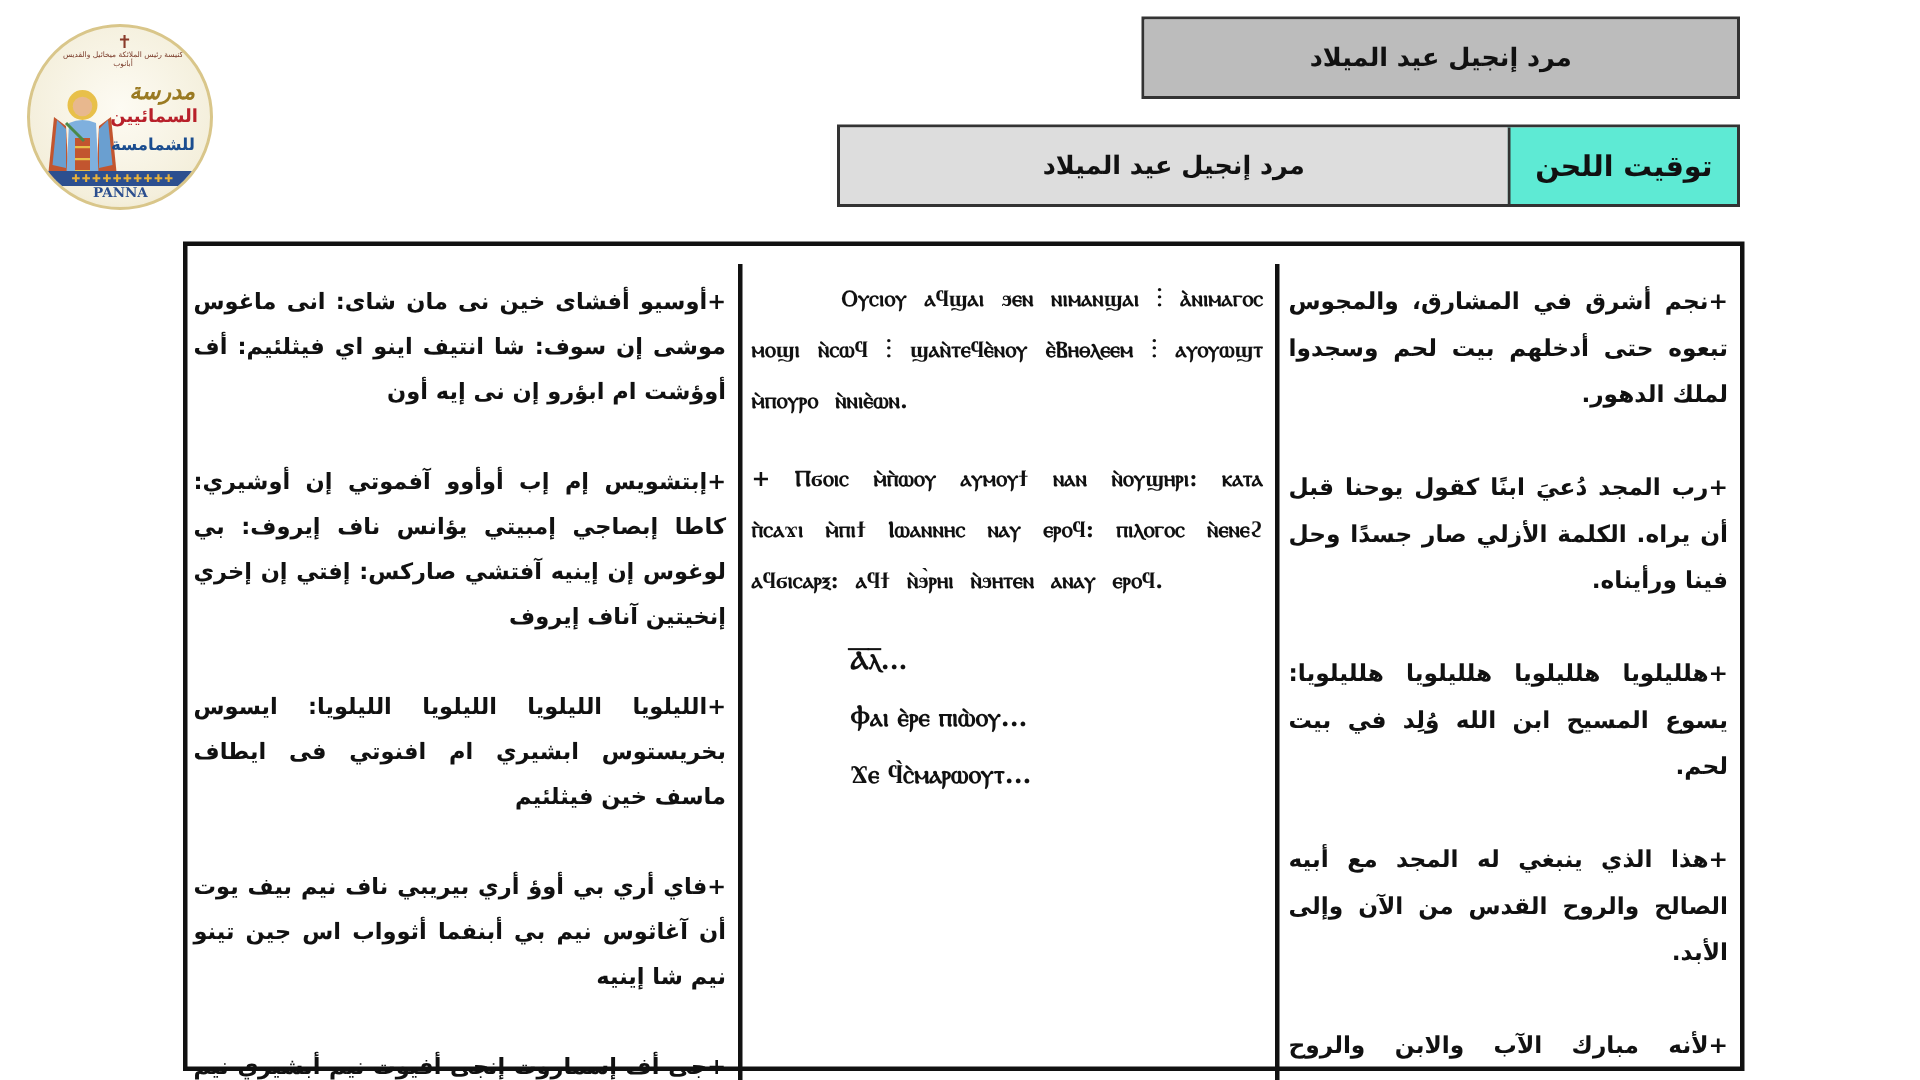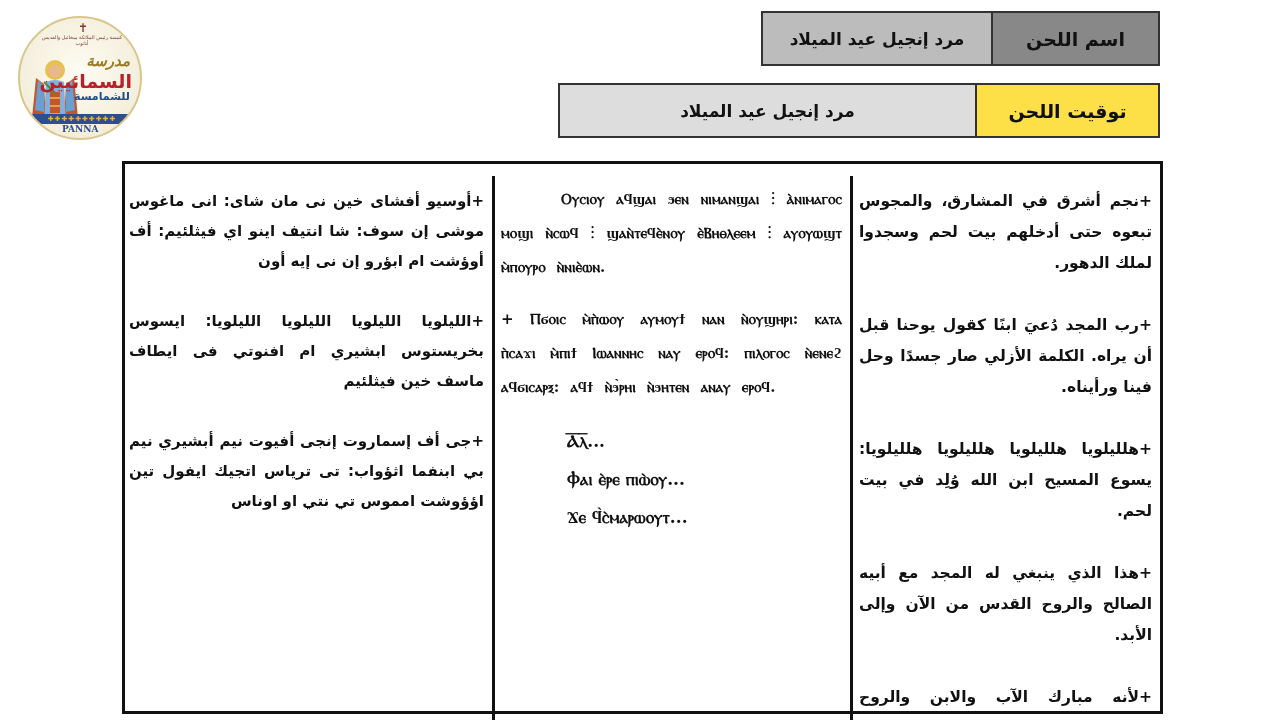--- a/index.html
+++ b/index.html
@@ -36,21 +36,21 @@
     .logo .angel {
       position: absolute; left: 12px; top: 40px;
       width: 46px; height: 68px;
     }
     .logo .title1 {
       position: absolute; right: 10px; top: 34px;
       font-size: 15px; color: #9a7a22; direction: rtl; font-weight: bold; font-style: italic;
     }
     .logo .title2 {
       position: absolute; right: 8px; top: 52px;
-      font-size: 19px; color: #b8202a; direction: rtl; font-weight: bold;
+      font-size: 12px; color: #b8202a; direction: rtl; font-weight: bold;
     }
     .logo .title3 {
       position: absolute; right: 10px; top: 72px;
       font-size: 11px; color: #1b4d8f; direction: rtl; font-weight: bold;
     }
     .logo .band {
       position: absolute; left: 0; top: 96px; width: 124px; height: 10px;
       background: #2c4f8f; color: #e8b23b; font-size: 7px; line-height: 10px;
       text-align: center; letter-spacing: 1px;
     }
@@ -71,21 +71,21 @@
     }
     .info-row.name { left: 761px; top: 11px; width: 399px; height: 55px; }
     .info-row.timing { left: 558px; top: 83px; width: 602px; height: 55px; }
     .info-label {
       display: flex; align-items: center; justify-content: center;
       font-weight: bold; font-size: 19px; color: #111;
       border-left: 2px solid #333333;
       box-sizing: border-box;
     }
     .info-row.name .info-label { width: 167px; background: #888888; }
-    .info-row.timing .info-label { width: 183px; background: #fde047; }
+    .info-row.timing .info-label { width: 153px; background: #5eead4; }
     .info-value {
       flex: 1;
       display: flex; align-items: center; justify-content: center;
       font-weight: bold; font-size: 17px; color: #111;
     }
     .info-row.name .info-value { background: #bcbcbc; }
     .info-row.timing .info-value { background: #dddddd; }
 
     
     .hymn-table {
@@ -173,21 +173,20 @@
       <path d="M12 24 L24 36" stroke="#4a8a4a" stroke-width="2"></path>
     </svg>
     <div class="title1">مدرسة</div>
     <div class="title2">السمائيين</div>
     <div class="title3">للشمامسة</div>
     <div class="band">✚✚✚✚✚✚✚✚✚✚</div>
     <div class="brand">PANNA</div>
   </div>
 
   <div class="info-row name">
-    <div class="info-label">اسم اللحن</div>
     <div class="info-value">مرد إنجيل عيد الميلاد</div>
   </div>
 
   <div class="info-row timing">
     <div class="info-label">توقيت اللحن</div>
     <div class="info-value">مرد إنجيل عيد الميلاد</div>
   </div>
 
   <div class="hymn-table">
 
@@ -204,18 +203,20 @@
       <p class="coptic-block second">+ Ⲡϭⲟⲓⲥ ⲙ̀ⲡ̀ⲱⲟⲩ ⲁⲩⲙⲟⲩϯ ⲛⲁⲛ ⲛ̀ⲟⲩϣⲏⲣⲓ: ⲕⲁⲧⲁ ⲡ̀ⲥⲁϫⲓ ⲙ̀ⲡⲓϯ Ⲓⲱⲁⲛⲛⲏⲥ ⲛⲁⲩ ⲉⲣⲟϥ: ⲡⲓⲗⲟⲅⲟⲥ ⲛ̀ⲉⲛⲉϩ ⲁϥϭⲓⲥⲁⲣⲝ: ⲁϥϯ ⲛ̀ϧ̀ⲣⲏⲓ ⲛ̀ϧⲏⲧⲉⲛ ⲁⲛⲁⲩ ⲉⲣⲟϥ.</p>
       <div class="coptic-refrains">
         <div>Ⲁ̅ⲗ̅...</div>
         <div>Ⲫⲁⲓ ⲉ̀ⲣⲉ ⲡⲓⲱ̀ⲟⲩ...</div>
         <div>Ϫⲉ ϥ̀ⲥ̀ⲙⲁⲣⲱⲟⲩⲧ...</div>
       </div>
     </div>
 
     <div class="col translit">
       <p class="stanza">+أوسيو أفشاى خين نى مان شاى: انى ماغوس موشى إن سوف: شا انتيف اينو اي فيثلئيم: أف أوؤشت ام ابؤرو إن نى إيه أون</p>
+      <p class="stanza">+إبتشويس إم إب أوأوو آفموتي إن أوشيري: كاطا إبصاجي إمبيتي يؤانس ناف إيروف: بي لوغوس إن إينيه آفتشي صاركس: إفتي إن إخري إنخيتين آناف إيروف</p>
       <p class="stanza">+الليلويا الليلويا الليلويا الليلويا: ايسوس بخريستوس ابشيري ام افنوتي فى ايطاف ماسف خين فيثلئيم</p>
+      <p class="stanza">+فاي أري بي أوؤ أري بيريبي ناف نيم بيف يوت أن آغاثوس نيم بي أبنفما أثوواب اس جين تينو نيم شا إينيه</p>
       <p class="stanza">+جى أف إسماروت إنجى أفيوت نيم أبشيري نيم بي ابنفما اثؤواب: تى ترياس اتجيك ايفول تين اؤؤوشت امموس تي نتي او اوناس</p>
     </div>
 
   </div>
 </div>
 
 </body></html>

